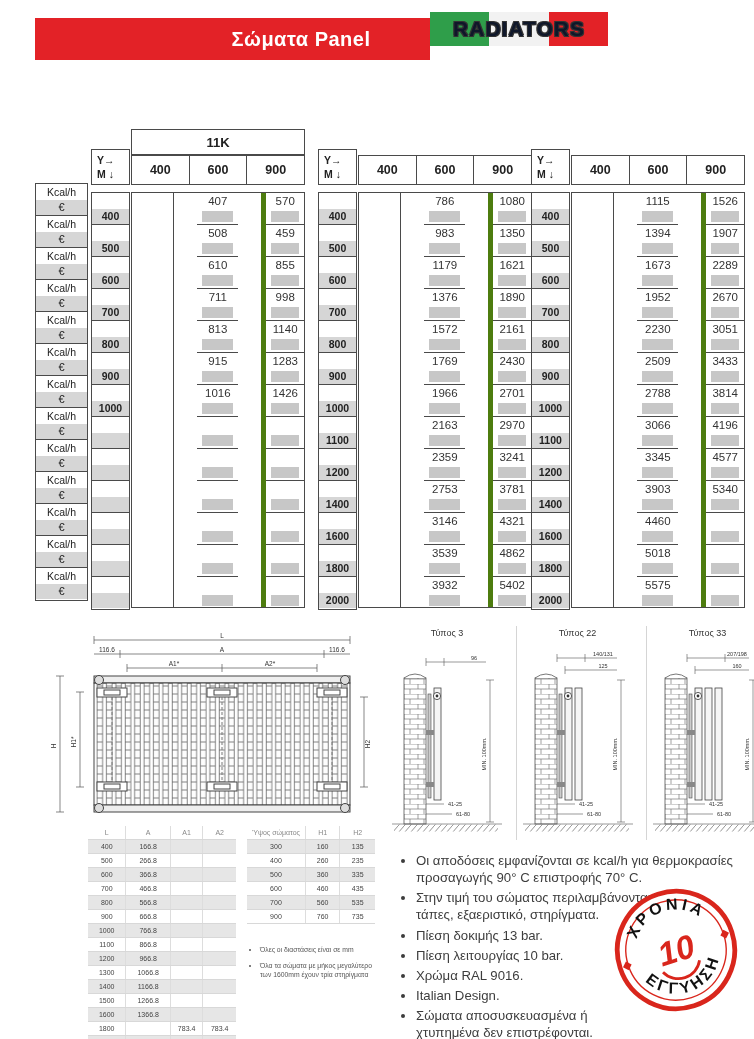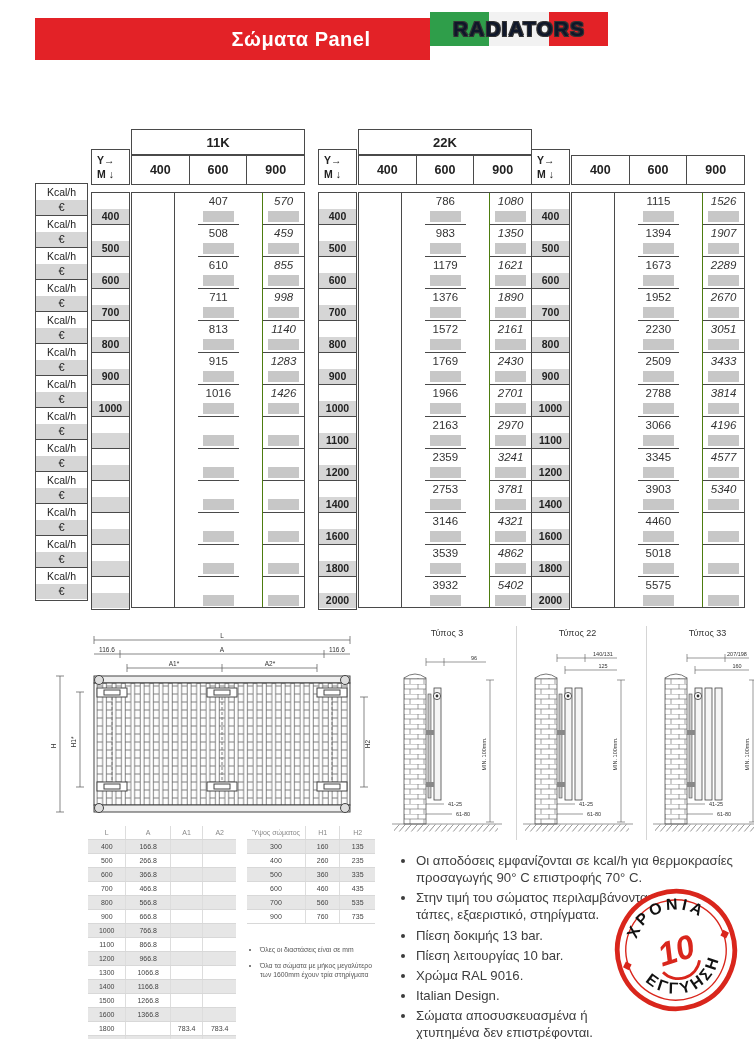--- a/index.html
+++ b/index.html
@@ -38,21 +38,21 @@
   .chcell:first-child{border-left:none;}
   .mcol{position:absolute;left:0;top:63px;width:39px;border:1px solid #4a4a4a;box-sizing:border-box;}
   .mblock{height:32px;border-bottom:1px solid #4a4a4a;box-sizing:border-box;}
   .mblock:last-child{border-bottom:none;}
   .mtop{height:16px;}
   .mbot{height:15px;line-height:15px;background:#d6d6d6;font-weight:bold;font-size:10.5px;text-align:center;}
   .dgrid{position:absolute;left:40px;top:63px;width:174px;height:416px;border:1px solid #4a4a4a;
          box-sizing:border-box;display:flex;gap:23px;}
   .c400{width:58px;border-right:1px solid #4a4a4a;box-sizing:border-box;}
   .ccol{width:57px;}
-  .ccol.c900{width:57px;border-left:1px solid #4d7c0f;box-sizing:border-box;font-style:italic;}
+  .ccol.c900{width:57px;border-left:5px solid #4d7c0f;box-sizing:border-box;}
   .dblock{height:32px;border-bottom:1px solid #4a4a4a;box-sizing:border-box;}
   .dblock:last-child{border-bottom:none;}
   .kval{height:16px;line-height:16px;text-align:center;font-size:11.5px;color:#333;}
   .eur{height:15px;padding:2px 5px;box-sizing:border-box;}
   .redact{height:11px;background:#c7c7c7;}
   
   .maindraw{position:absolute;left:30px;top:630px;width:352px;height:198px;}
   .sideviews{position:absolute;left:386px;top:626px;width:366px;height:214px;display:flex;}
   .svpanel{width:122px;box-sizing:border-box;}
   .svpanel + .svpanel{border-left:1px solid #d5d5d5;margin-left:8px;}
@@ -378,21 +378,20 @@
           <div class="dblock">
             <div class="kval"></div>
             <div class="eur">
               <div class="redact"></div>
             </div>
           </div>
         </div>
     </div>
   </div>
   <div class="stable" data-idx="1" style="left:318px">
-    <div class="tname">22K</div>
     <div class="ym">
       <div>Y→</div>
       <div>M ↓</div>
     </div>
     <div class="cols">
         <div class="chcell">400</div>
         <div class="chcell">600</div>
         <div class="chcell">900</div>
       </div>
     <div class="mcol">

